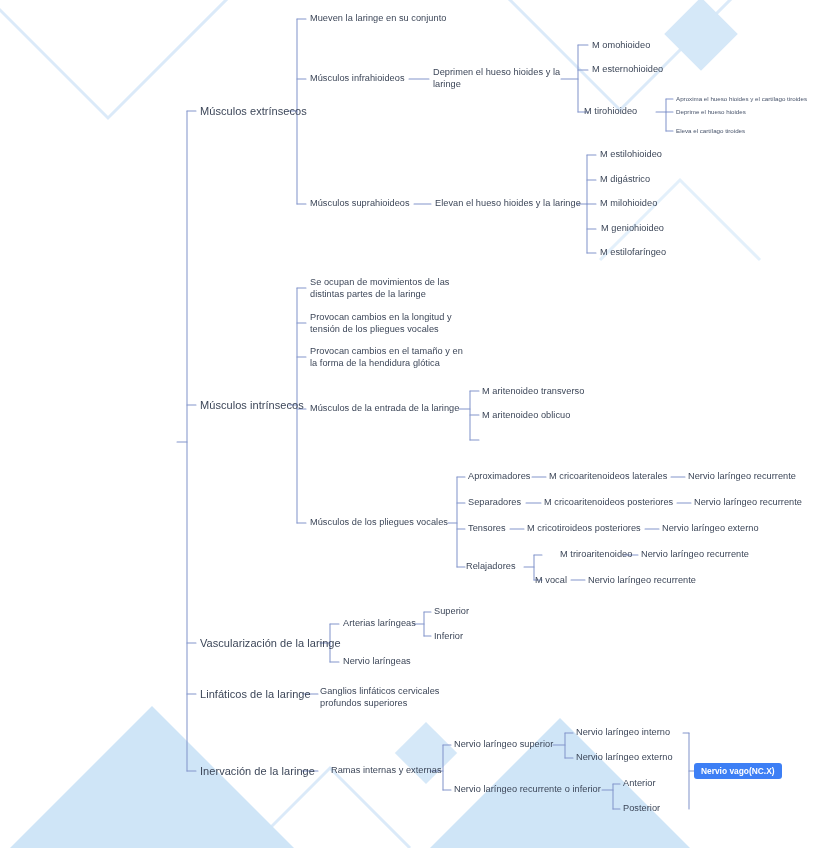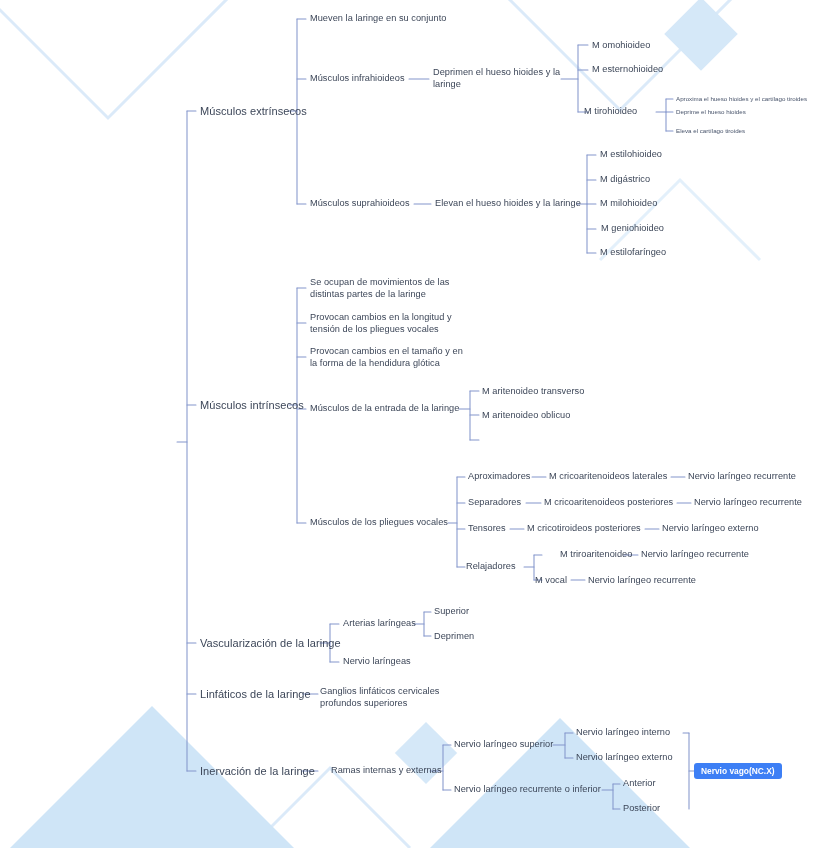--- a/index.html
+++ b/index.html
@@ -262,21 +262,21 @@
   <div class="node" style="left:662px;top:522px;">Nervio laríngeo externo</div>
 
   <div class="node" style="left:466px;top:560px;">Relajadores</div>
   <div class="node" style="left:535px;top:548px;padding-left:25px;">M triroaritenoideo</div>
   <div class="node" style="left:641px;top:548px;">Nervio laríngeo recurrente</div>
   <div class="node" style="left:535px;top:574px;">M vocal</div>
   <div class="node" style="left:588px;top:574px;">Nervio laríngeo recurrente</div>
 
   <div class="node" style="left:343px;top:617px;">Arterias laríngeas</div>
   <div class="node" style="left:434px;top:605px;">Superior</div>
-  <div class="node" style="left:434px;top:630px;">Deprimen</div>
+  <div class="node" style="left:434px;top:630px;">Inferior</div>
   <div class="node" style="left:343px;top:655px;">Nervio laríngeas</div>
 
   <div class="node" style="left:320px;top:685px;width:140px;">Ganglios linfáticos cervicales
 profundos superiores</div>
 
   <div class="node" style="left:321px;top:764px;padding-left:10px;">Ramas internas y externas</div>
 
   <div class="node" style="left:454px;top:738px;">Nervio laríngeo superior</div>
   <div class="node" style="left:576px;top:726px;">Nervio laríngeo interno</div>
   <div class="node" style="left:576px;top:751px;">Nervio laríngeo externo</div>

